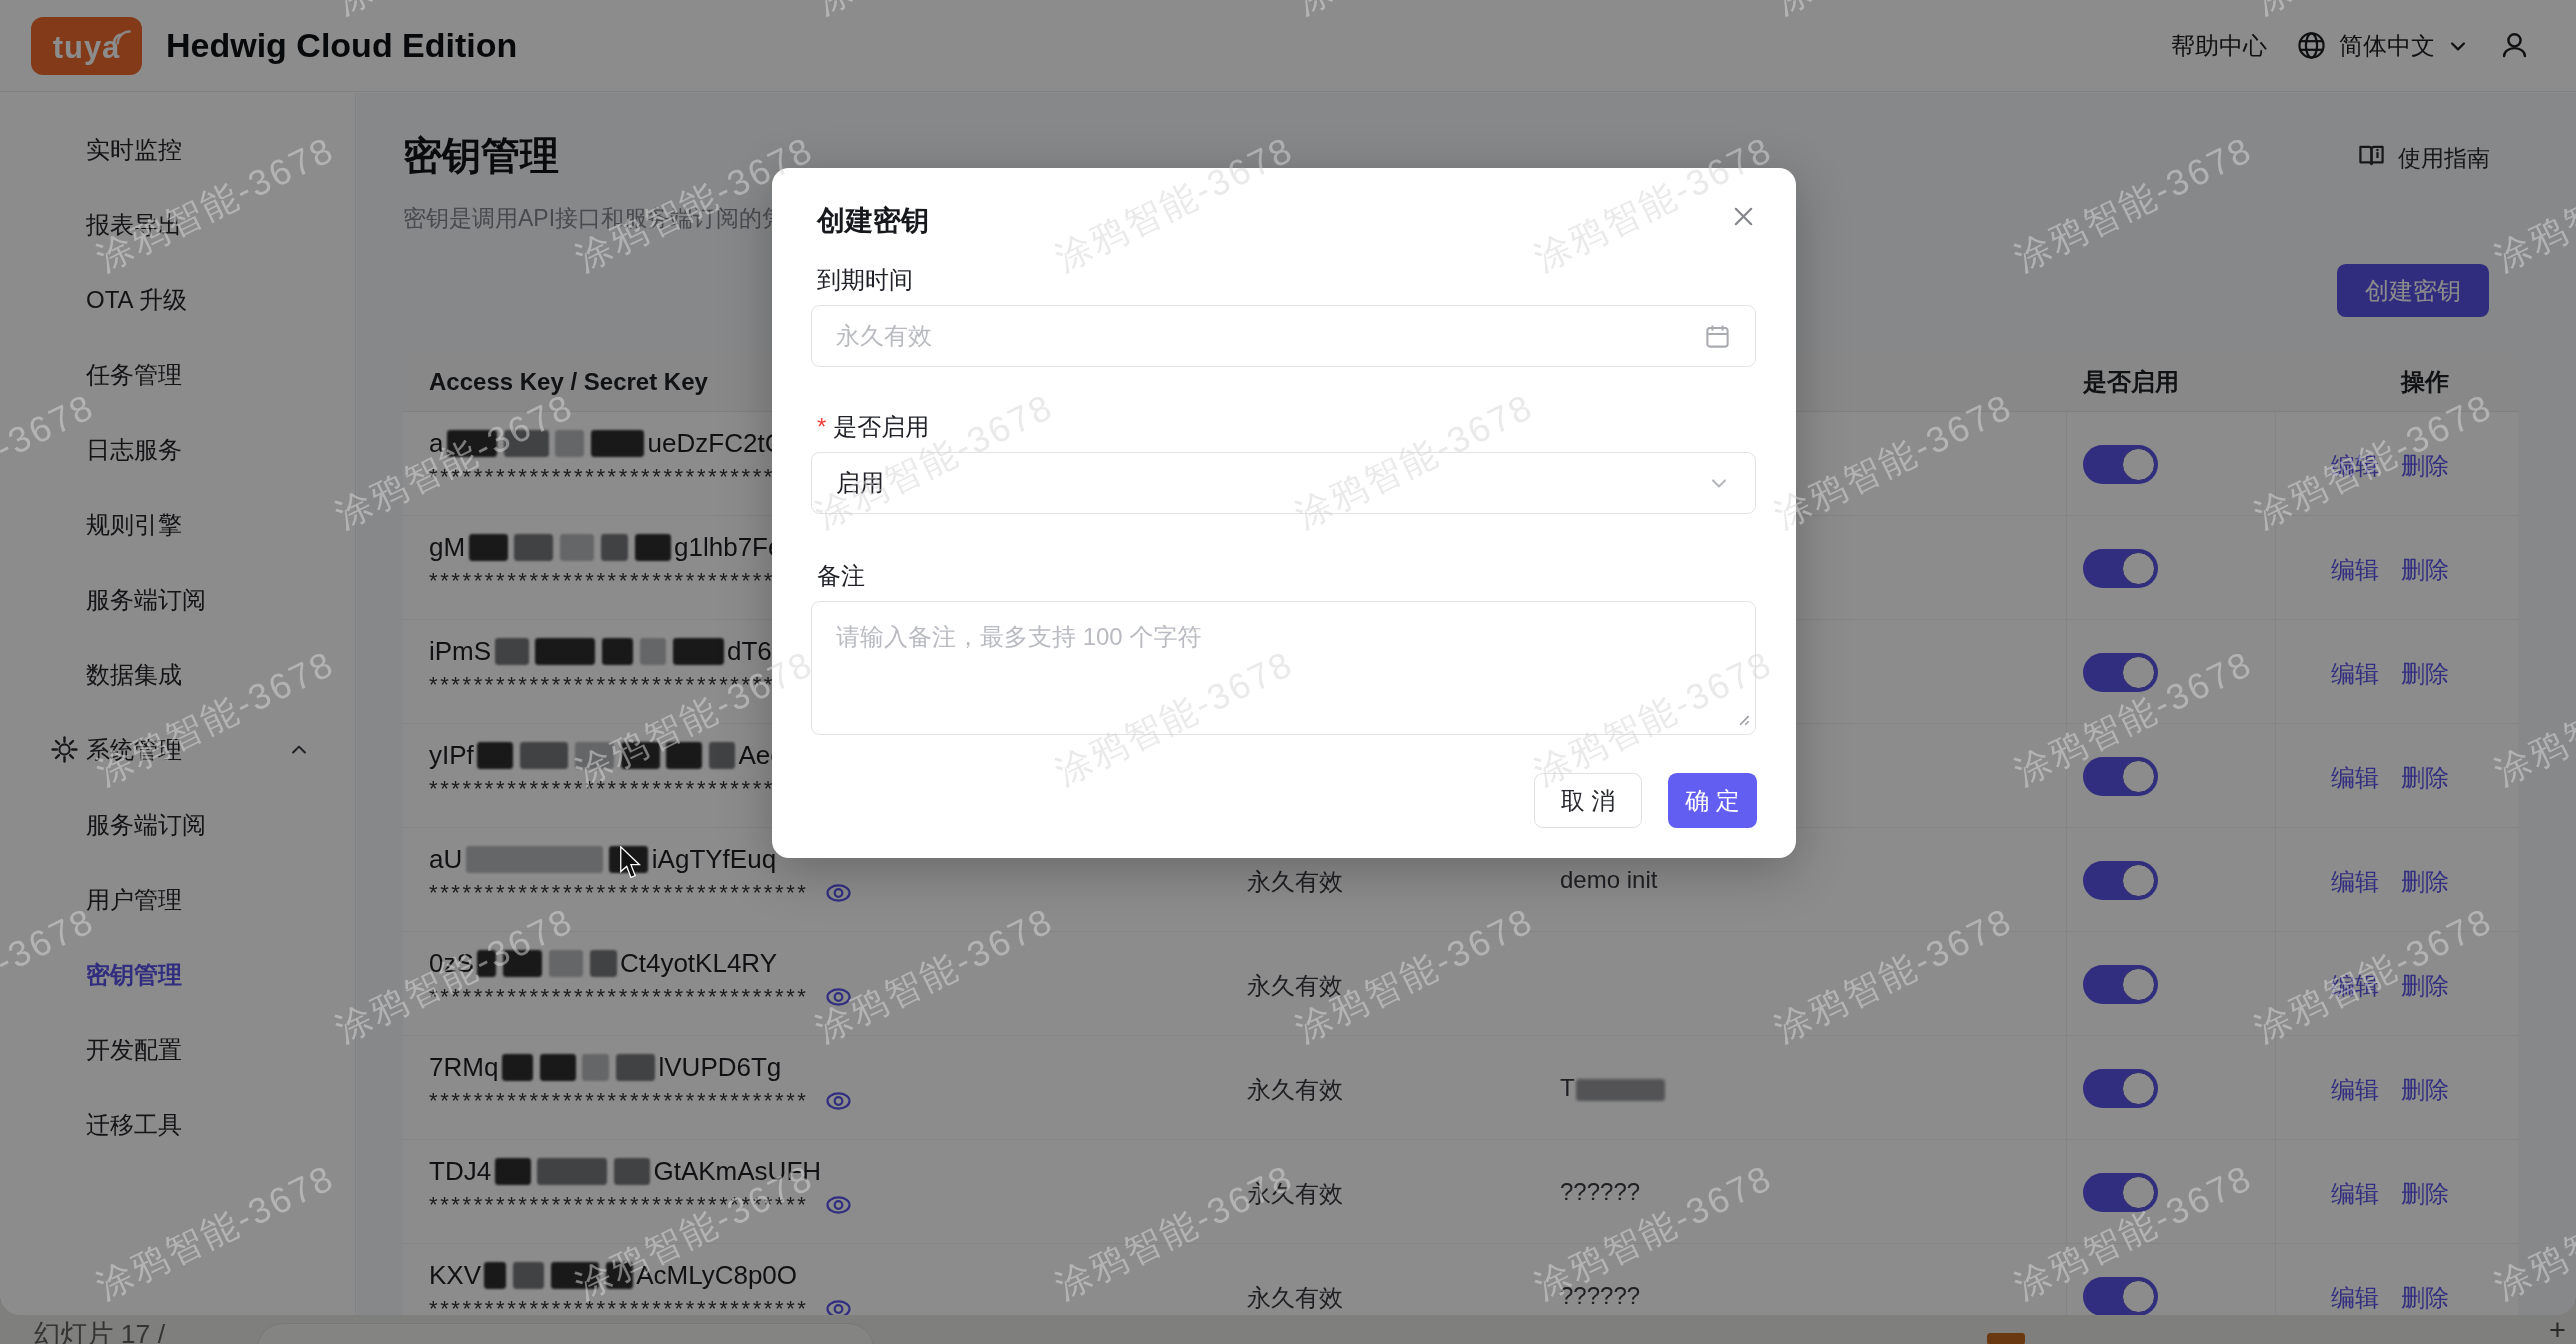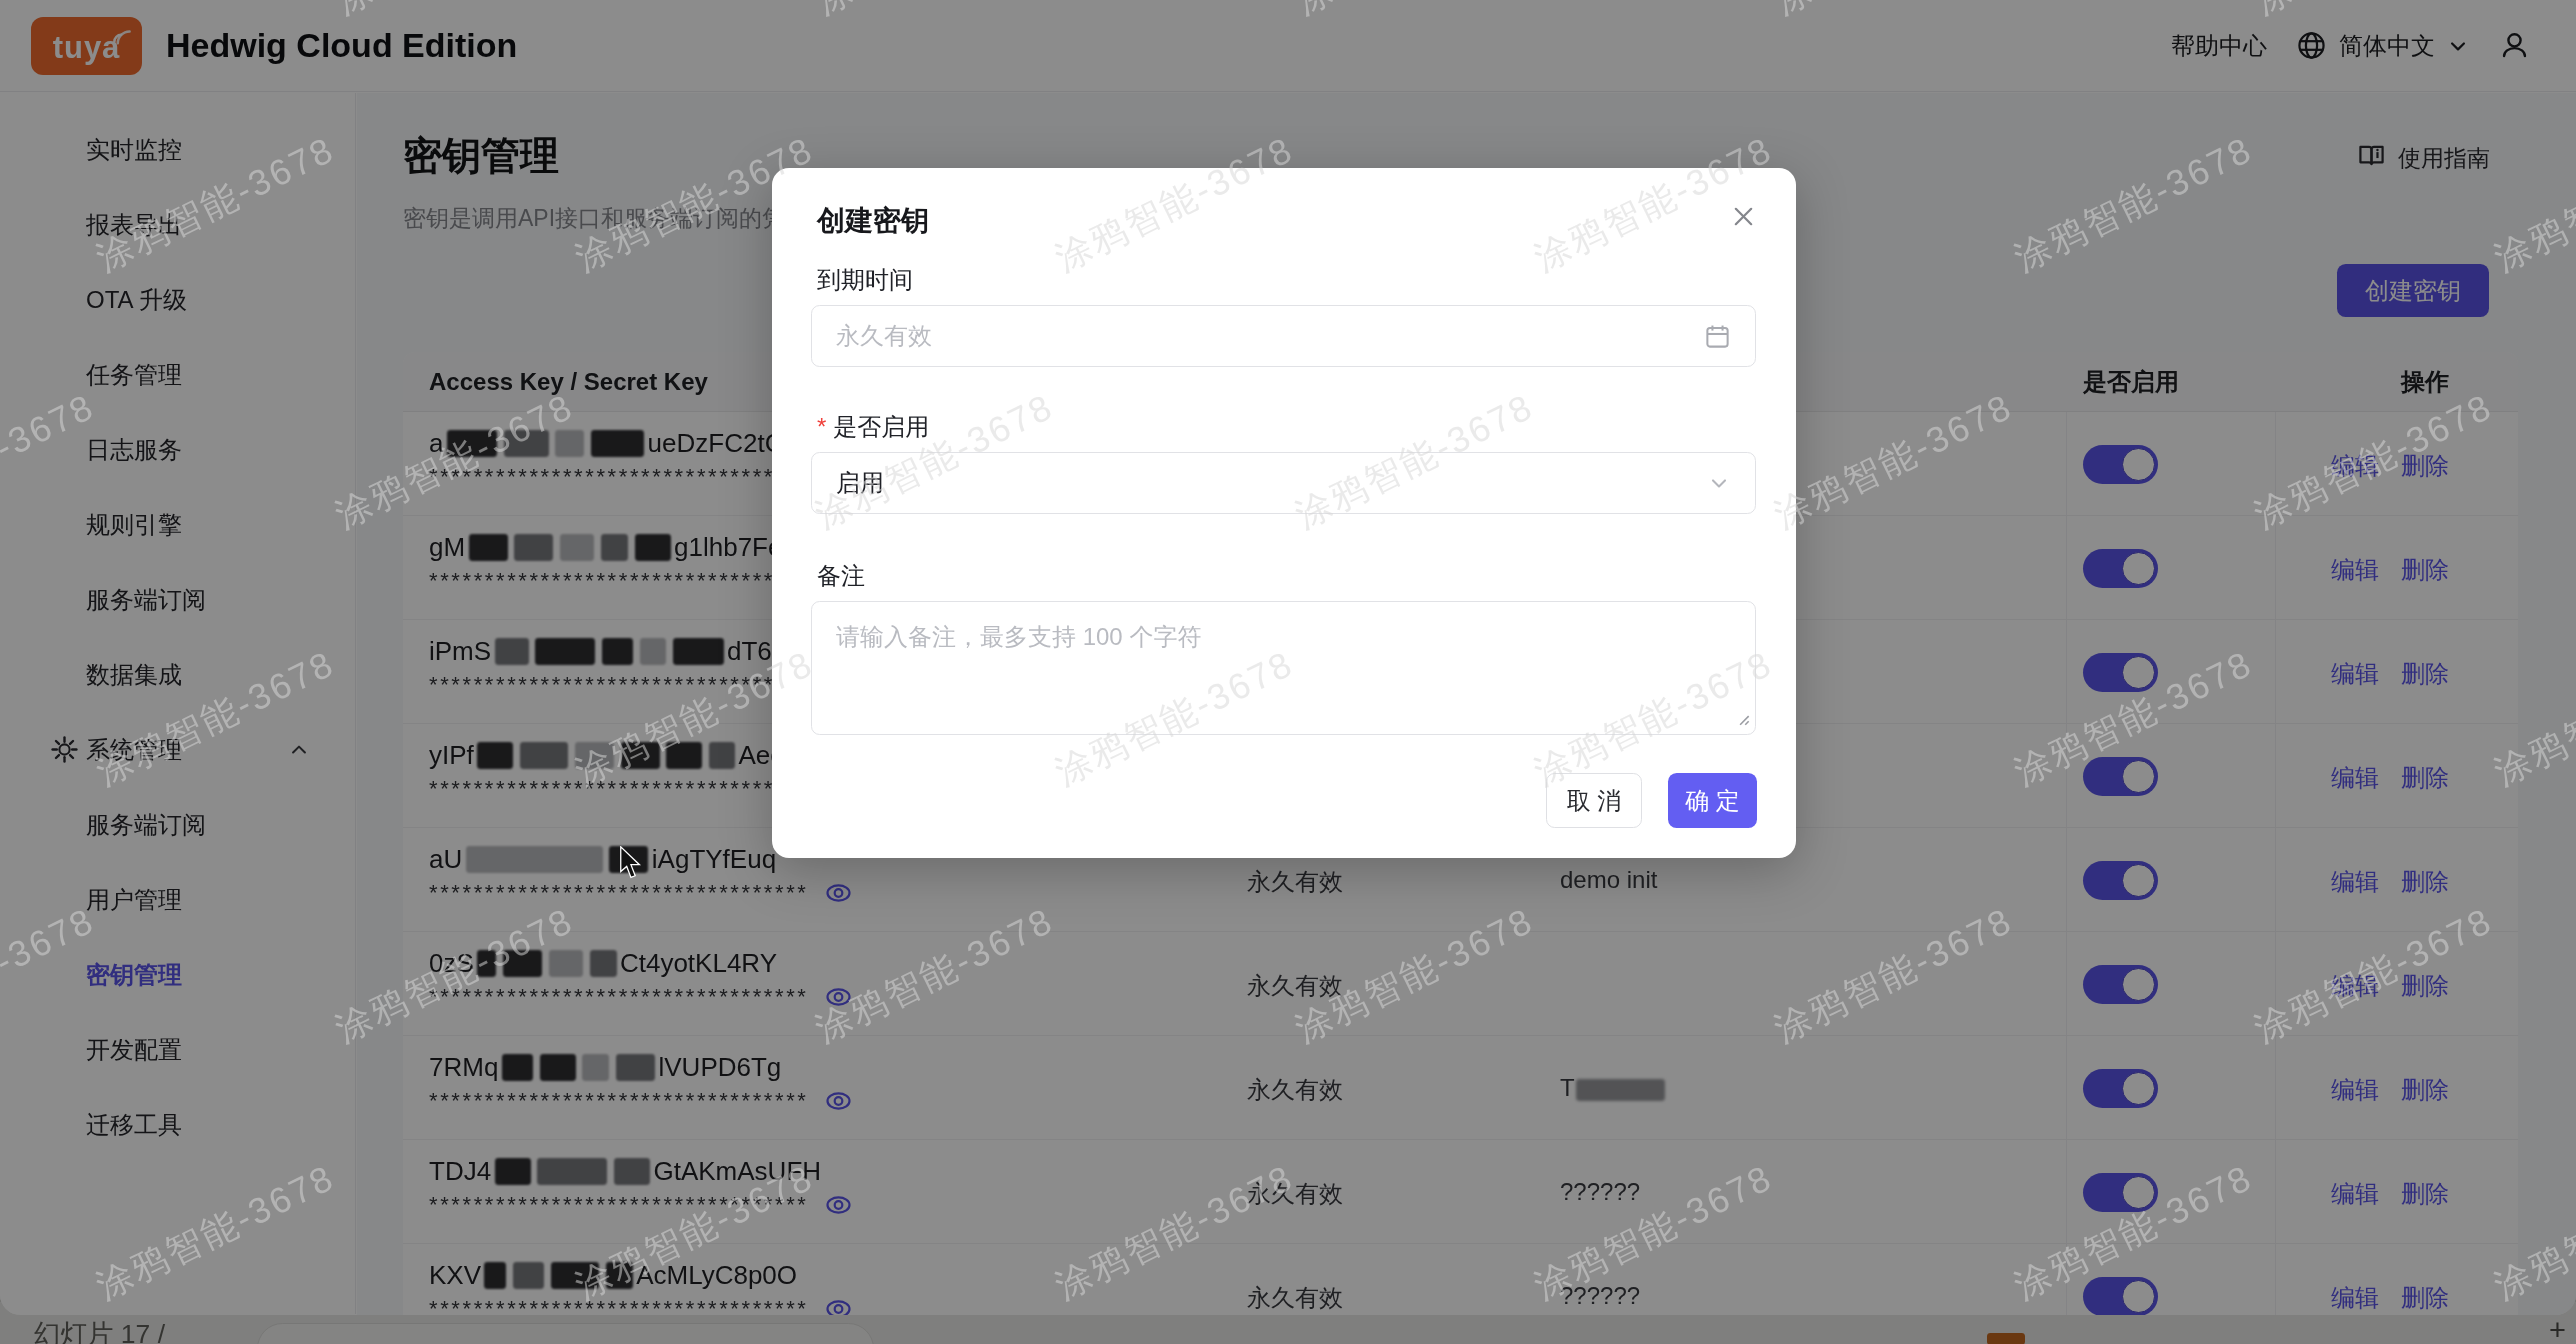--- a/index.html
+++ b/index.html
@@ -92,21 +92,21 @@
              border-radius:8.6px; background:#fff; display:flex; align-items:center; padding:0 24px; }
   .placeholder { font-size:24px; color:#b9bbc1; }
   .value { font-size:24px; color:#202127; }
   .m-input .right-ic { margin-left:auto; color:#a9abb1; display:flex; }
   .m-textarea { position:absolute; left:39px; top:433px; width:945px; height:134px; border:0.9px solid #e1e2e6;
                 border-radius:8.6px; padding:19px 24px; }
   .resize-ic { position:absolute; right:5.1px; bottom:5.1px; color:#9a9ca2; }
   .m-buttons { position:absolute; right:39px; top:605px; display:flex; gap:26px; }
   .btn { height:55px; border-radius:8.6px; font-size:24px; display:flex; align-items:center;
          justify-content:center; cursor:pointer; }
-  .btn-cancel { width:96px; background:#fff; border:0.9px solid #dfe0e4; color:#2a2b30; }
+  .btn-cancel { width:108px; background:#fff; border:0.9px solid #dfe0e4; color:#2a2b30; }
   .btn-confirm { width:89px; background:#635ef2; color:#fff; }
 
   
   .watermark { position:absolute; left:0; top:0; width:2576px; height:1345px; z-index:8; pointer-events:none; overflow:hidden; }
   .wm { position:absolute; font-size:36px; letter-spacing:2.6px; color:rgba(214,214,214,0.52);
         transform:rotate(-26deg); white-space:nowrap; }
   .cursor { position:absolute; left:619px; top:846px; z-index:9; pointer-events:none; }
 </style>
 </head>
 <body>

